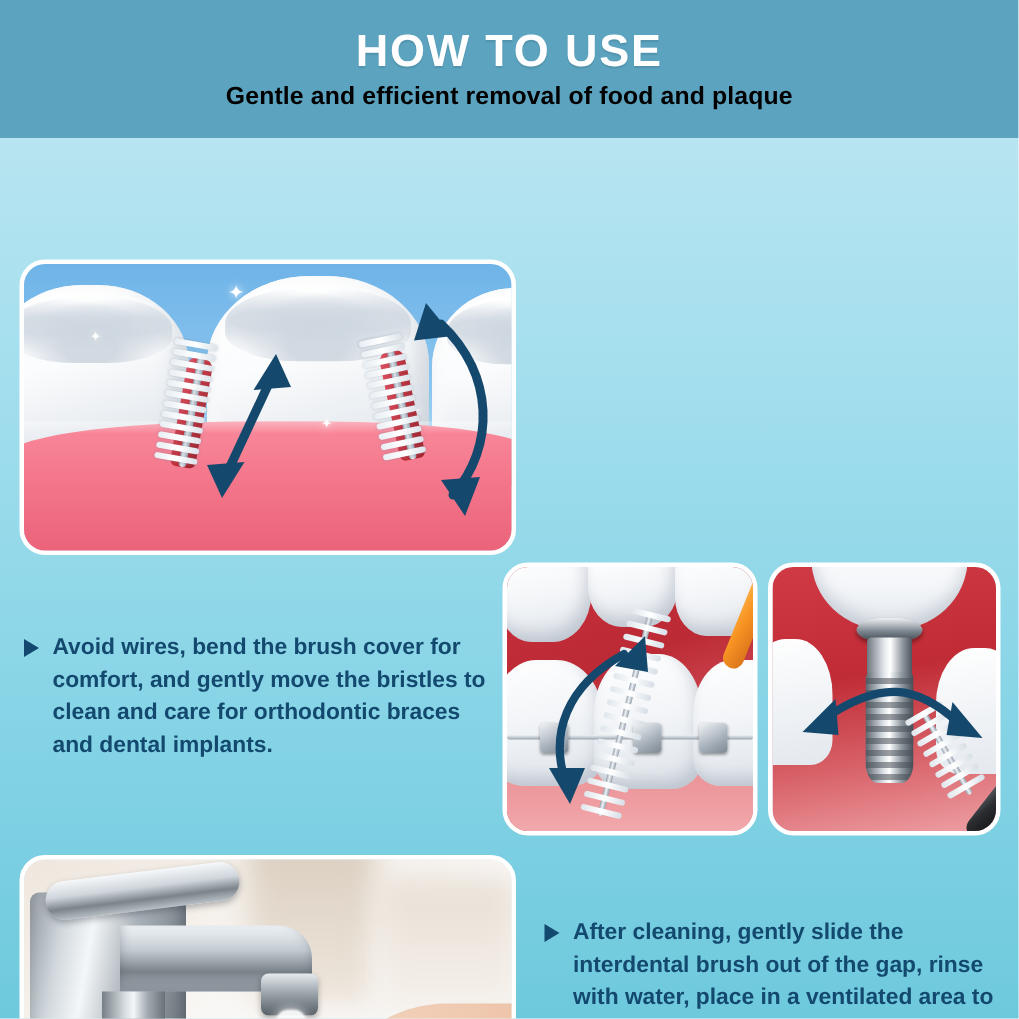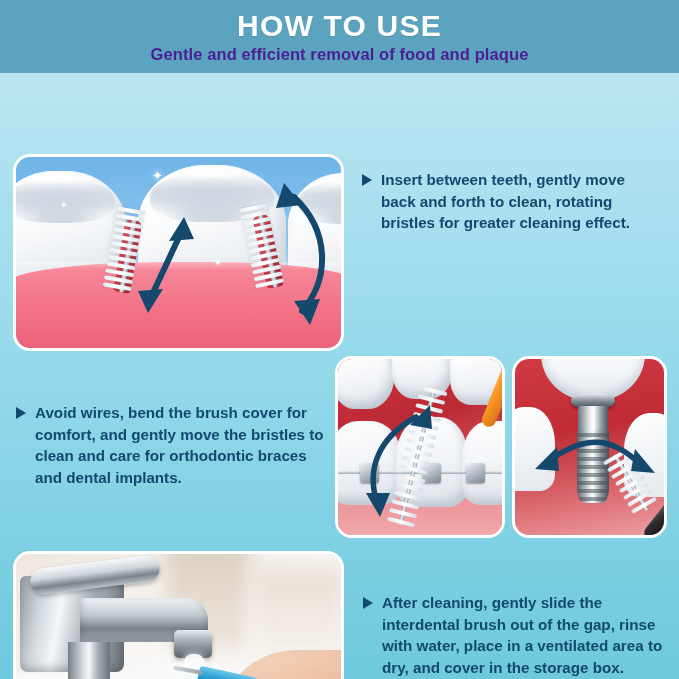--- a/index.html
+++ b/index.html
@@ -8,38 +8,38 @@
     overflow:hidden;
     font-family:"Liberation Sans", sans-serif;
   }
   body {
     background: linear-gradient(180deg, #c3e8f2 0%, #a5dfee 35%, #86d4e6 70%, #6ec9dc 100%);
     position:relative;
   }
 
   
   .header {
-    height:73px;
+    height:92px;
     background:#5ba3bf;
     display:flex;
     flex-direction:column;
     align-items:center;
     justify-content:center;
     padding-top:2px;
   }
   .header-title {
     color:#ffffff;
     font-size:30px;
     font-weight:bold;
     letter-spacing:1.2px;
     line-height:1.02;
     text-shadow:0 1px 1px rgba(0,0,0,.10);
   }
   .header-sub {
-    color:#4c1d95;
+    color:#000000;
     font-size:16.5px;
     font-weight:bold;
     letter-spacing:.1px;
     margin-top:4px;
   }
 
   
   .stage { position:relative; width:679px; height:606px; }
 
   .panel {
@@ -406,24 +406,20 @@
     <div class="arrow-nv" style="left:252px; top:18px;">
       <svg width="70" height="156" viewBox="0 0 70 156">
         <path d="M26 22 C 62 56, 62 104, 34 136" fill="none" stroke="#14486c" stroke-width="6" stroke-linecap="round"></path>
         <polygon points="16,8 34,30 8,33" fill="#14486c"></polygon>
         <polygon points="42,150 26,126 52,124" fill="#14486c"></polygon>
       </svg>
     </div>
   </div>
 
   <div class="textblock" id="text1">
-    <div class="bullet-row">
-      <span class="tri"></span>
-      <span class="btxt">Insert between teeth, gently move back and forth to clean, rotating bristles for greater cleaning effect.</span>
-    </div>
   </div>
 
   <div class="textblock" id="text2">
     <div class="bullet-row">
       <span class="tri"></span>
       <span class="btxt">Avoid wires, bend the brush cover for comfort, and gently move the bristles to clean and care for orthodontic braces and dental implants.</span>
     </div>
   </div>
 
   <div class="panel" id="panel2">

